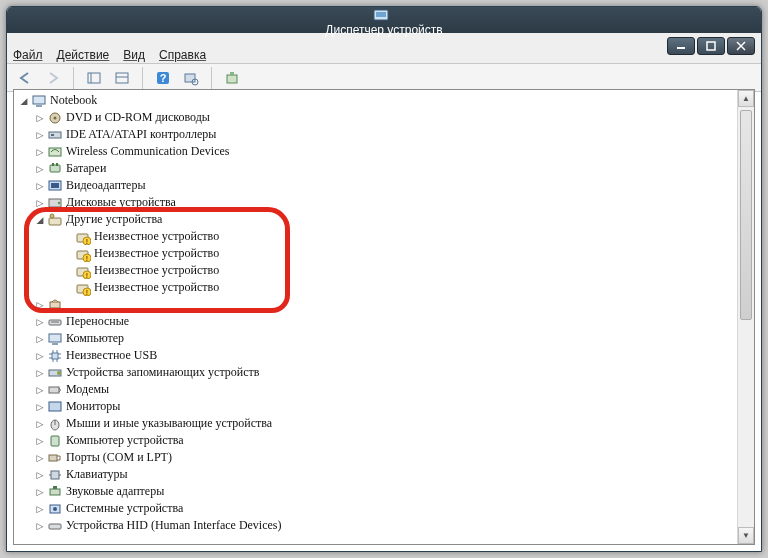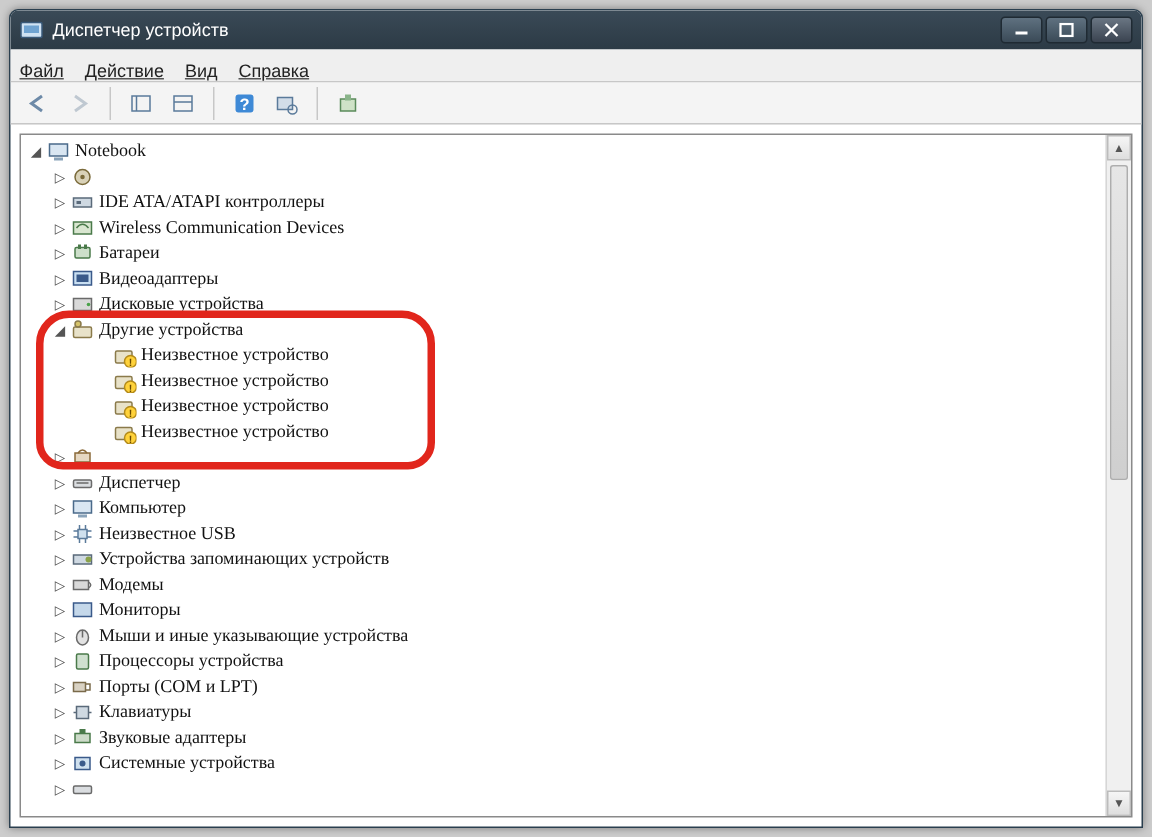--- a/index.html
+++ b/index.html
@@ -24,40 +24,41 @@
     overflow: hidden;
   }
   .titlebar {
     height: 26px;
     background: linear-gradient(#3a4a57, #2c3a45);
     color: #fff;
     display: flex;
     align-items: center;
     padding: 0 6px;
     font-size: 12px;
+    flex-direction: column;
   }
   .titlebar .icon { width: 16px; height: 16px; margin-right: 6px; }
   .title-controls { margin-left: auto; display: flex; gap: 2px; }
   .title-btn {
     width: 28px; height: 18px;
     background: linear-gradient(#5f7180,#3a4a57);
     border: 1px solid #1f2a33;
     border-radius: 3px;
     display: flex; align-items: center; justify-content: center;
     color: #e8edf1;
     font-size: 10px;
   }
   .title-btn.close { background: linear-gradient(#6a7683,#3a4350); }
   .menubar {
     height: 22px;
     background: #efefef;
     border-bottom: 1px solid #c7c7c7;
     display: flex;
-    align-items: flex-end;
-    padding: 0 6px;
+    align-items: flex-start;
+    padding: 15px 6px;
     gap: 14px;
   }
   .menubar span { text-decoration: underline; text-decoration-color: #555; }
   .menu-item { color: #222; }
   .toolbar {
     height: 28px;
     background: #f4f4f4;
     border-bottom: 1px solid #c7c7c7;
     display: flex;
     align-items: center;
@@ -224,20 +225,21 @@
       <div id="cat-batch-1">
           <div class="row">
             <span class="indent" style="width:20px"></span>
             <span class="expander">▷</span>
             <span class="dev-icon">
               <svg width="16" height="16">
                 <circle cx="8" cy="8" r="5" fill="#d9d2b8" stroke="#7a6a3a"></circle>
                 <circle cx="8" cy="8" r="1.5" fill="#7a6a3a"></circle>
               </svg>
             </span>
+            <span class="label">DVD и CD-ROM дисководы</span>
           </div>
           <div class="row">
             <span class="indent" style="width:20px"></span>
             <span class="expander">▷</span>
             <span class="dev-icon">
               <svg width="16" height="16">
                 <rect x="2" y="5" width="12" height="6" fill="#cfd9e2" stroke="#5a6a7a"></rect>
                 <rect x="4" y="7" width="3" height="2" fill="#5a6a7a"></rect>
               </svg>
             </span>
@@ -365,21 +367,21 @@
           </div>
           <div class="row">
             <span class="indent" style="width:20px"></span>
             <span class="expander">▷</span>
             <span class="dev-icon">
               <svg width="16" height="16">
                 <rect x="2" y="6" width="12" height="5" rx="1" fill="#dadde0" stroke="#6a6a6a"></rect>
                 <line x1="4" y1="8" x2="12" y2="8" stroke="#6a6a6a"></line>
               </svg>
             </span>
-            <span class="label">Диспетчер</span>
+            <span class="label">Переносные</span>
           </div>
           <div class="row">
             <span class="indent" style="width:20px"></span>
             <span class="expander">▷</span>
             <span class="dev-icon">
               <svg width="16" height="16">
                 <rect x="2" y="3" width="12" height="8" fill="#d9e6f2" stroke="#4a6a8a"></rect>
                 <rect x="5" y="12" width="6" height="2" fill="#8aa3ba"></rect>
               </svg>
             </span>
@@ -440,21 +442,21 @@
             <span class="label">Мыши и иные указывающие устройства</span>
           </div>
           <div class="row">
             <span class="indent" style="width:20px"></span>
             <span class="expander">▷</span>
             <span class="dev-icon">
               <svg width="16" height="16">
                 <rect x="4" y="3" width="8" height="10" rx="1" fill="#cfe0cf" stroke="#4a7a4a"></rect>
               </svg>
             </span>
-            <span class="label">Процессоры устройства</span>
+            <span class="label">Компьютер устройства</span>
           </div>
           <div class="row">
             <span class="indent" style="width:20px"></span>
             <span class="expander">▷</span>
             <span class="dev-icon">
               <svg width="16" height="16">
                 <rect x="2" y="5" width="8" height="6" fill="#d9d2c3" stroke="#7a6a4a"></rect>
                 <path d="M10 6 h3 v4 h-3" fill="none" stroke="#7a6a4a"></path>
               </svg>
             </span>
@@ -495,20 +497,21 @@
             <span class="label">Системные устройства</span>
           </div>
           <div class="row">
             <span class="indent" style="width:20px"></span>
             <span class="expander">▷</span>
             <span class="dev-icon">
               <svg width="16" height="16">
                 <rect x="2" y="6" width="12" height="5" rx="1" fill="#dadde0" stroke="#6a6a6a"></rect>
               </svg>
             </span>
+            <span class="label">Устройства HID (Human Interface Devices)</span>
           </div>
         </div>
 
     </div>
 
     <div class="scrollbar">
       <div class="sb-btn">▲</div>
       <div class="sb-thumb"></div>
       <div class="sb-btn" style="position:absolute;left:0;right:0;bottom:0">▼</div>
     </div>

